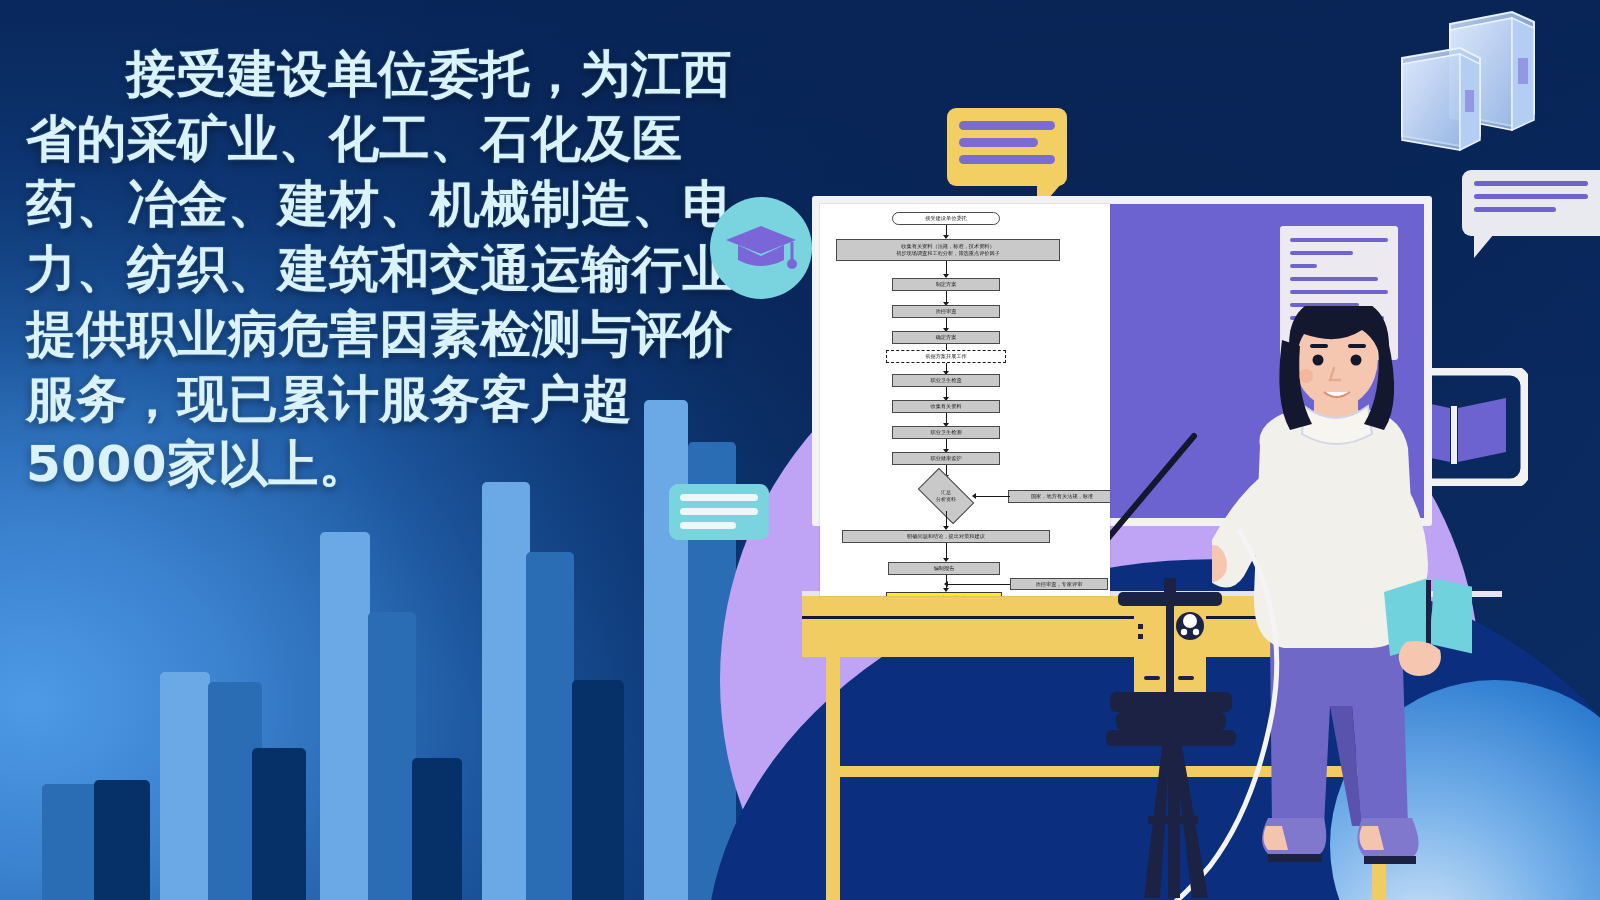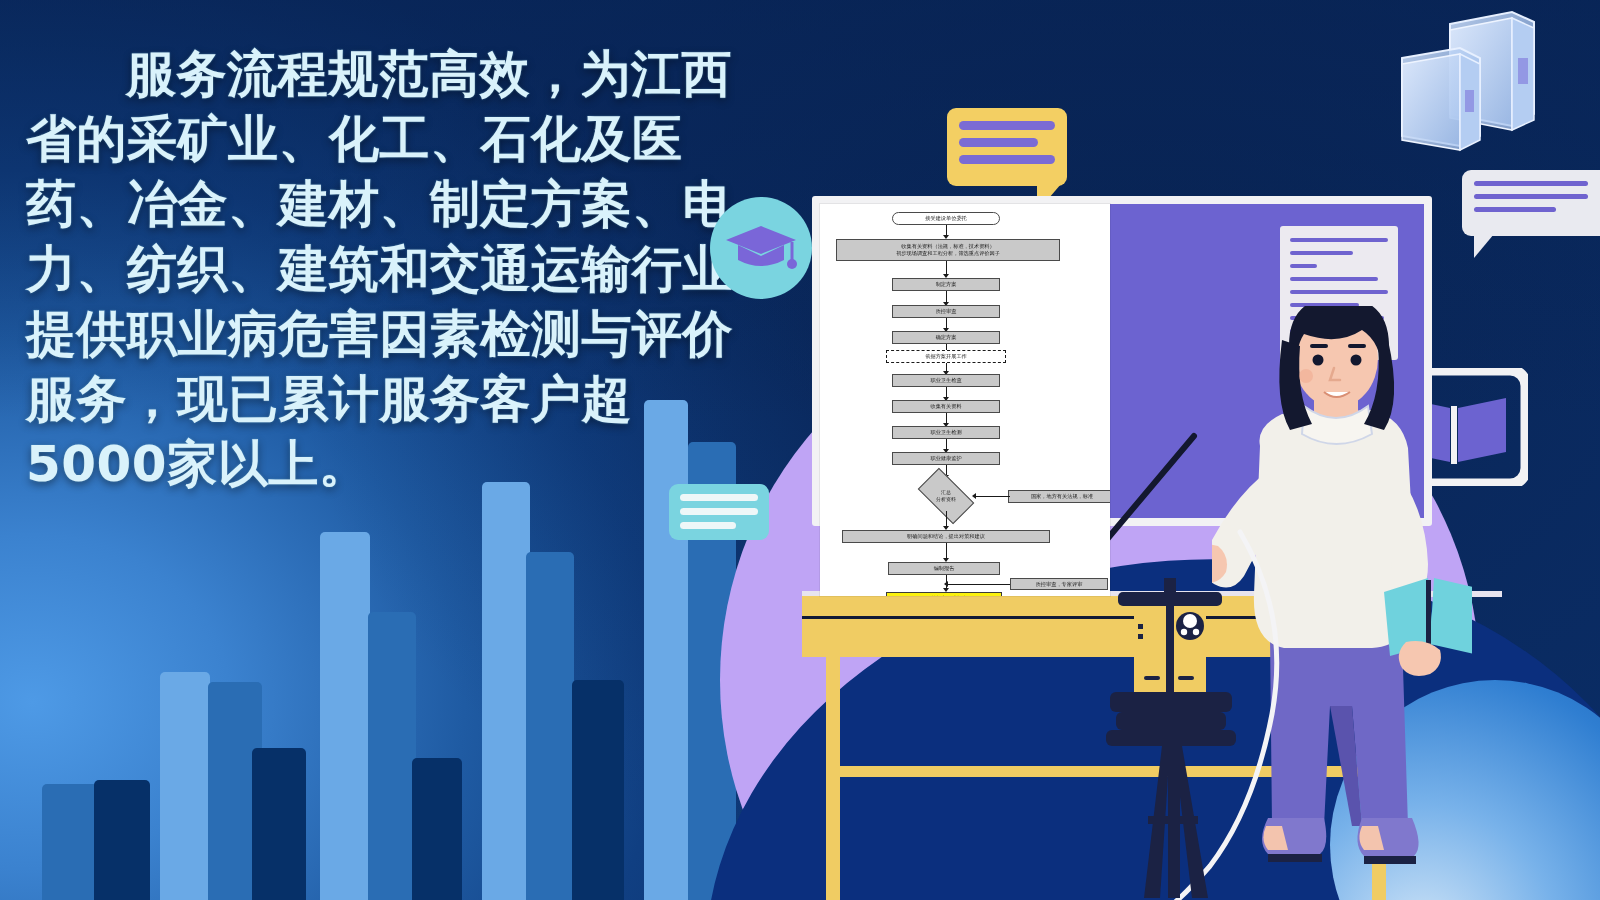--- a/index.html
+++ b/index.html
@@ -212,21 +212,21 @@
     <div class="bar" style="left:526px;width:48px;height:348px;background:#2a6db4;"></div>
     <div class="bar" style="left:572px;width:52px;height:220px;background:#063068;"></div>
     <div class="bar" style="left:644px;width:44px;height:500px;background:#6aa9e6;"></div>
     <div class="bar" style="left:688px;width:48px;height:458px;background:#2a6db4;"></div>
   </div>
 
   <div class="purple-blob"></div>
   <div class="dark-arc"></div>
   <div class="blue-ball"></div>
 
-  <div class="headline no-sel">服务流程规范高效，为江西省的采矿业、化工、石化及医药、冶金、建材、制定方案、电力、纺织、建筑和交通运输行业提供职业病危害因素检测与评价服务，现已累计服务客户超5000家以上。</div>
+  <div class="headline no-sel">接受建设单位委托，为江西省的采矿业、化工、石化及医药、冶金、建材、机械制造、电力、纺织、建筑和交通运输行业提供职业病危害因素检测与评价服务，现已累计服务客户超5000家以上。</div>
 
   <div class="glassbooks">
     <svg width="200" height="170" viewBox="0 0 200 170">
       <defs>
         <linearGradient id="gl1" x1="0" y1="0" x2="1" y2="1">
           <stop offset="0%" stop-color="#dce8fb" stop-opacity=".95"></stop>
           <stop offset="100%" stop-color="#a8c4ee" stop-opacity=".75"></stop>
         </linearGradient>
         <linearGradient id="gl2" x1="0" y1="0" x2="1" y2="1">
           <stop offset="0%" stop-color="#c9dcf8" stop-opacity=".9"></stop>

